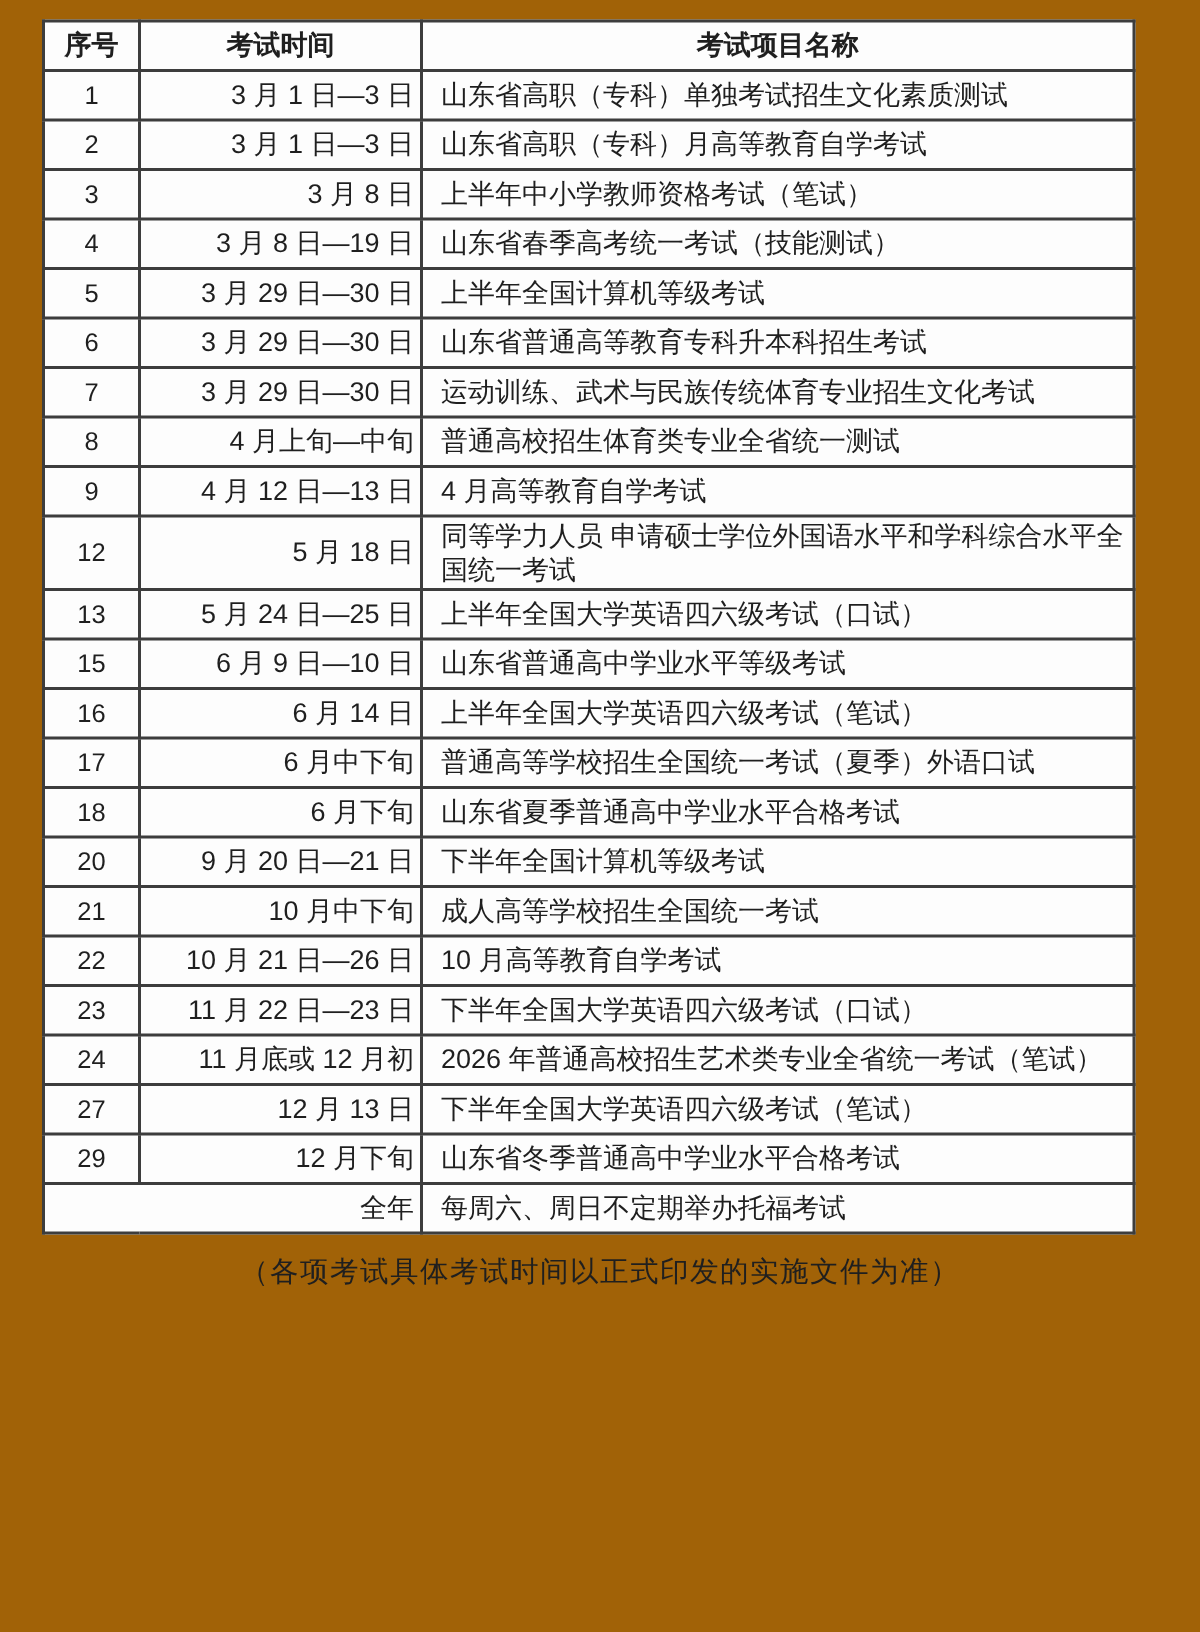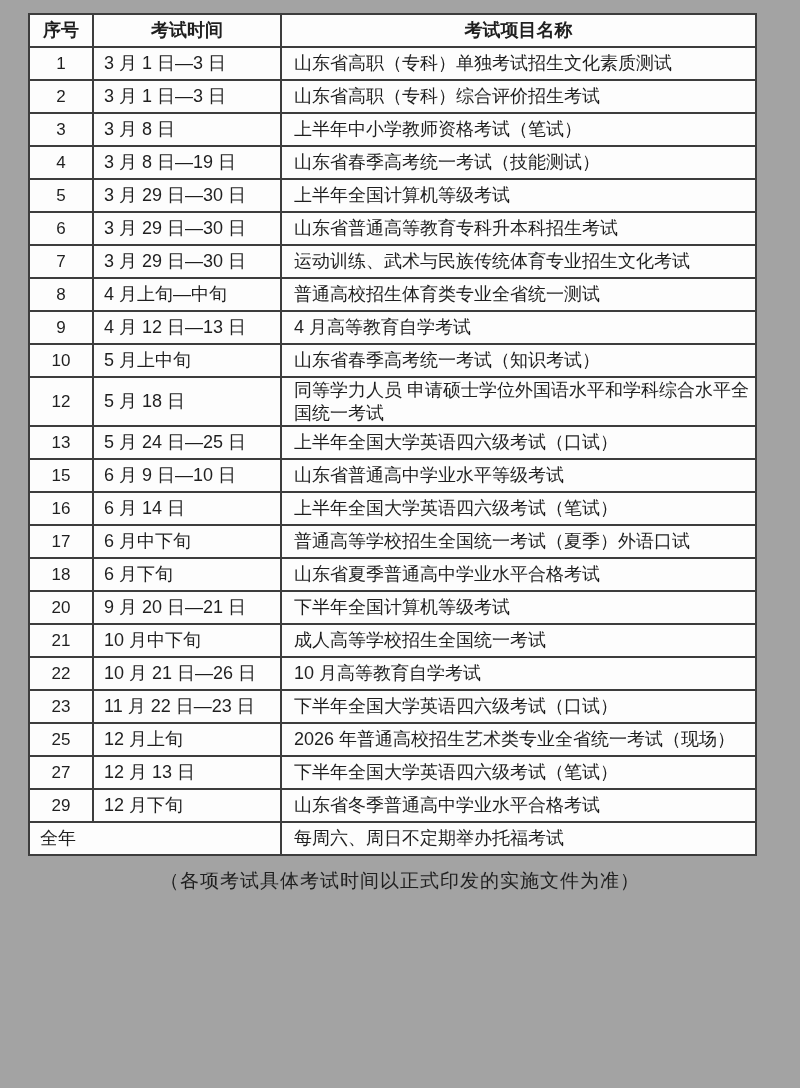--- a/index.html
+++ b/index.html
@@ -6,21 +6,21 @@
     margin: 0;
     padding: 0;
     background: #fdfdfd;
     font-family: "Liberation Sans", sans-serif;
     color: #1f1f1f;
   }
   .page {
     position: relative;
     width: 800px;
     height: 1088px;
-    background: #a3a3a3;
+    background: #a16207;
     overflow: hidden;
     box-sizing: border-box;
     padding: 13px 0 0 28px;
   }
   table.schedule {
     border-collapse: collapse;
     table-layout: fixed;
     width: 727px;
     background: #fdfdfd;
   }
@@ -42,21 +42,21 @@
     text-align: center;
     font-size: 18px;
   }
   td.no-cell {
     text-align: center;
     font-size: 17px;
     padding-left: 0;
     padding-right: 0;
   }
   td.time-cell {
-    text-align: left;
+    text-align: right;
     padding-left: 10px;
   }
   td.name-cell {
     text-align: left;
     padding-left: 12px;
   }
   .note {
     width: 800px;
     margin-left: -28px;
     margin-top: 12px;
@@ -85,21 +85,21 @@
     </thead>
     <tbody>
     <tr>
           <td class="no-cell">1</td>
           <td class="time-cell">3 月 1 日—3 日</td>
           <td class="name-cell">山东省高职（专科）单独考试招生文化素质测试</td>
         </tr>
         <tr>
           <td class="no-cell">2</td>
           <td class="time-cell">3 月 1 日—3 日</td>
-          <td class="name-cell">山东省高职（专科）综合评价招生考试</td>
+          <td class="name-cell">山东省高职（专科）月高等教育自学考试</td>
         </tr>
         <tr>
           <td class="no-cell">3</td>
           <td class="time-cell">3 月 8 日</td>
           <td class="name-cell">上半年中小学教师资格考试（笔试）</td>
         </tr>
         <tr>
           <td class="no-cell">4</td>
           <td class="time-cell">3 月 8 日—19 日</td>
           <td class="name-cell">山东省春季高考统一考试（技能测试）</td>
@@ -123,25 +123,20 @@
           <td class="no-cell">8</td>
           <td class="time-cell">4 月上旬—中旬</td>
           <td class="name-cell">普通高校招生体育类专业全省统一测试</td>
         </tr>
         <tr>
           <td class="no-cell">9</td>
           <td class="time-cell">4 月 12 日—13 日</td>
           <td class="name-cell">4 月高等教育自学考试</td>
         </tr>
         <tr>
-          <td class="no-cell">10</td>
-          <td class="time-cell">5 月上中旬</td>
-          <td class="name-cell">山东省春季高考统一考试（知识考试）</td>
-        </tr>
-        <tr>
           <td class="no-cell">12</td>
           <td class="time-cell">5 月 18 日</td>
           <td class="name-cell">同等学力人员 申请硕士学位外国语水平和学科综合水平全国统一考试</td>
         </tr>
         <tr>
           <td class="no-cell">13</td>
           <td class="time-cell">5 月 24 日—25 日</td>
           <td class="name-cell">上半年全国大学英语四六级考试（口试）</td>
         </tr>
         <tr>
@@ -178,23 +173,23 @@
           <td class="no-cell">22</td>
           <td class="time-cell">10 月 21 日—26 日</td>
           <td class="name-cell">10 月高等教育自学考试</td>
         </tr>
         <tr>
           <td class="no-cell">23</td>
           <td class="time-cell">11 月 22 日—23 日</td>
           <td class="name-cell">下半年全国大学英语四六级考试（口试）</td>
         </tr>
         <tr>
-          <td class="no-cell">25</td>
-          <td class="time-cell">12 月上旬</td>
-          <td class="name-cell">2026 年普通高校招生艺术类专业全省统一考试（现场）</td>
+          <td class="no-cell">24</td>
+          <td class="time-cell">11 月底或 12 月初</td>
+          <td class="name-cell">2026 年普通高校招生艺术类专业全省统一考试（笔试）</td>
         </tr>
         <tr>
           <td class="no-cell">27</td>
           <td class="time-cell">12 月 13 日</td>
           <td class="name-cell">下半年全国大学英语四六级考试（笔试）</td>
         </tr>
         <tr>
           <td class="no-cell">29</td>
           <td class="time-cell">12 月下旬</td>
           <td class="name-cell">山东省冬季普通高中学业水平合格考试</td>

